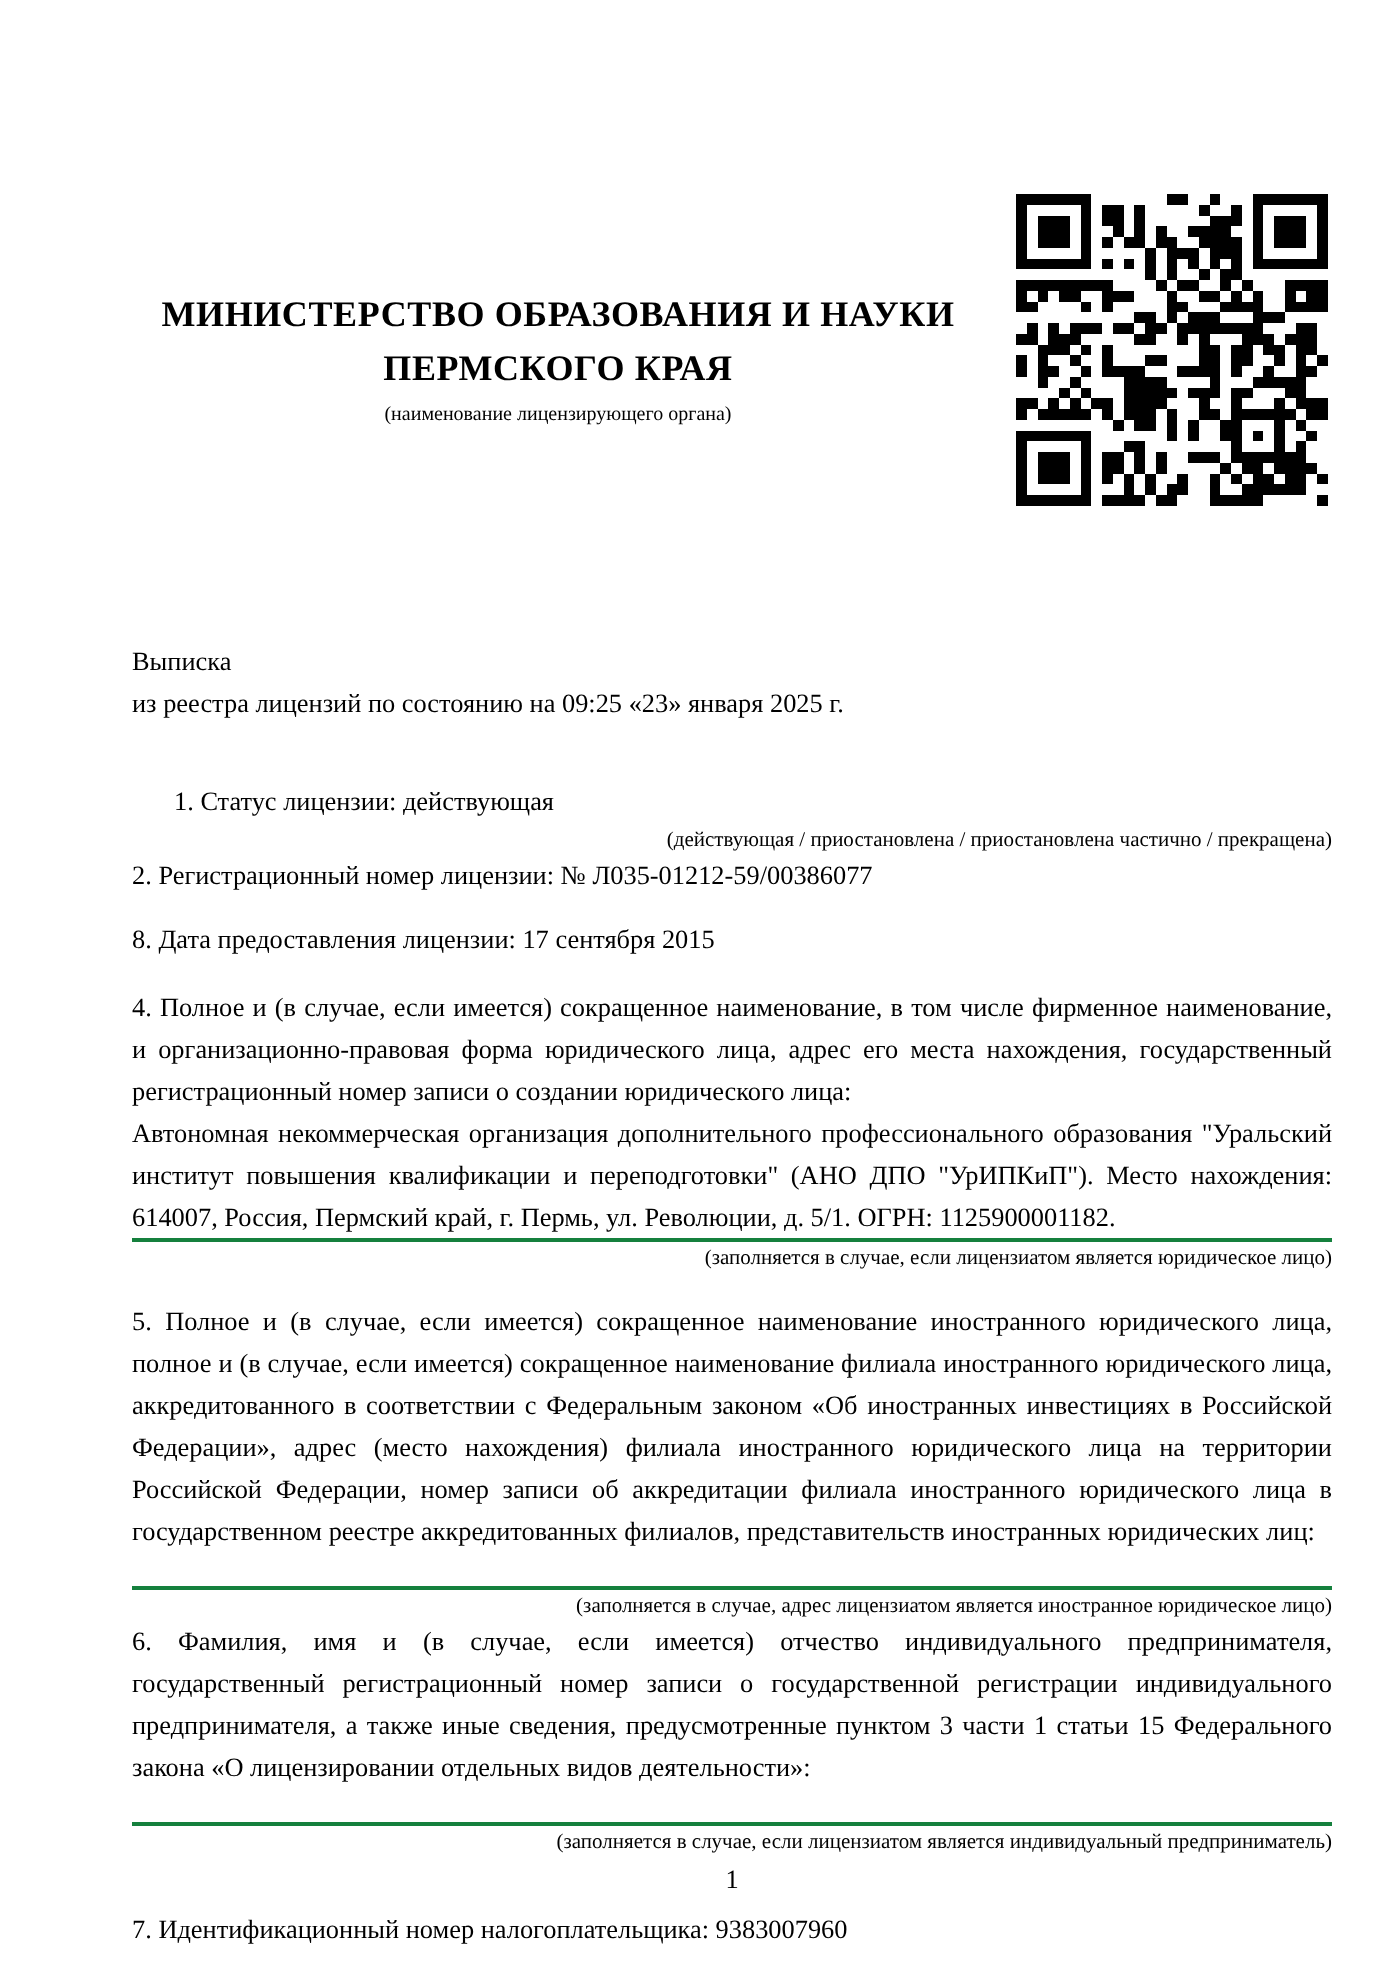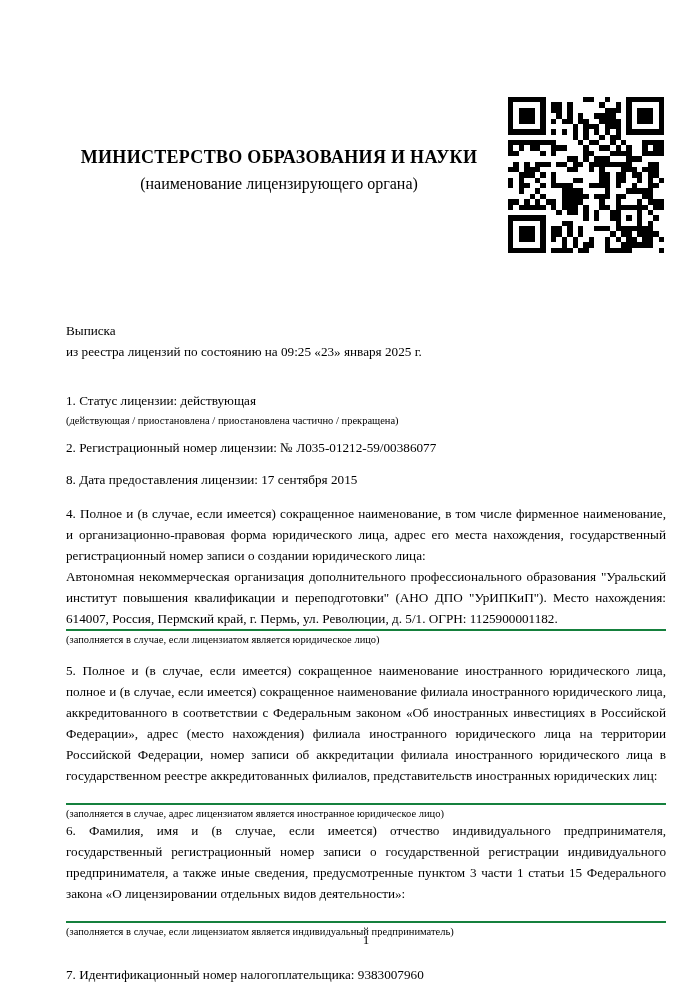--- a/index.html
+++ b/index.html
@@ -11,41 +11,41 @@
     color:#000;
     font-family:"Liberation Serif", serif;
     font-size:13.2px;
     box-sizing:border-box;
     padding:12px 34px 0 66px;
     overflow:hidden;
   }
   .doc-header { position:relative; height:308px; }
   .ministry-block { position:absolute; left:0; top:132px; width:426px; text-align:center; }
   .ministry-title { font-weight:bold; font-size:18px; line-height:27px; letter-spacing:0.3px; }
-  .ministry-note { font-size:16px; margin-top:4px; }
+  .ministry-note { font-size:10px; margin-top:4px; }
   .qr-box { position:absolute; top:85px; right:2px; width:156px; height:156px; }
   .qr-box svg { width:100%; height:100%; shape-rendering:crispEdges; }
 
   .doc-title { text-align:left; line-height:21px; }
 
   .line-item { line-height:21px; }
-  .item-1 { margin-top:28px; }
-  .item-2 { margin-top:10px; }
+  .item-1 { margin-top:28px;margin-left:21px; }
+  .item-2 { }
   .item-3 { margin-top:11px; }
   .item-4 { margin-top:13px; }
   .item-5 { margin-top:14px; }
   .item-6 { }
   .item-7 { margin-top:26px; }
 
   .para { text-align:justify; line-height:21px;font-family:Liberation Serif, serif; }
   .underlined { border-bottom:2px solid #15803d; }
   .blank-line { height:17px; }
   .fill-note {
     font-size:10.5px;
-    text-align:left;
+    text-align:right;
     line-height:13px;
     padding-top:2px;
   }
   .status-note { margin-top:1px; }
 
   .page-number {
     position:absolute;
     bottom:42px; left:66px; right:34px;
     text-align:center;
     line-height:16px;
@@ -53,20 +53,21 @@
 </style>
 </head>
 <body>
 
 <div class="page">
 
   <div class="doc-header">
     <div class="ministry-block">
       <div class="ministry-title">
         <div>МИНИСТЕРСТВО ОБРАЗОВАНИЯ И НАУКИ</div>
+        <div>ПЕРМСКОГО КРАЯ</div>
       </div>
       <div class="ministry-note">(наименование лицензирующего органа)</div>
     </div>
     <div class="qr-box" id="qr"><svg viewBox="0 0 29 29" xmlns="http://www.w3.org/2000/svg" fill="#000">
           <rect x="0" y="0" width="1" height="1"></rect>
           <rect x="1" y="0" width="1" height="1"></rect>
           <rect x="2" y="0" width="1" height="1"></rect>
           <rect x="3" y="0" width="1" height="1"></rect>
           <rect x="4" y="0" width="1" height="1"></rect>
           <rect x="5" y="0" width="1" height="1"></rect>

